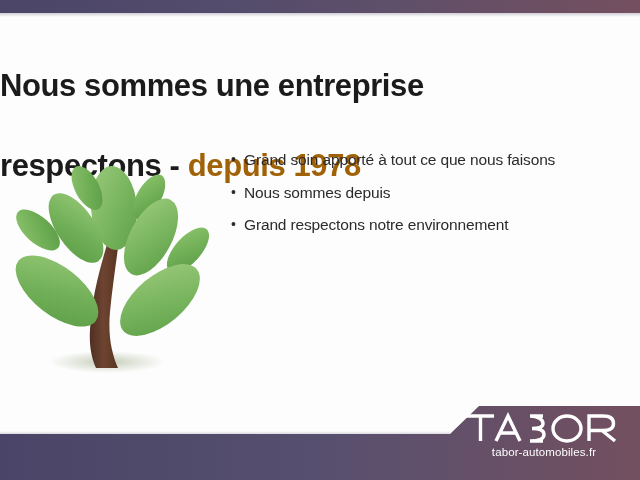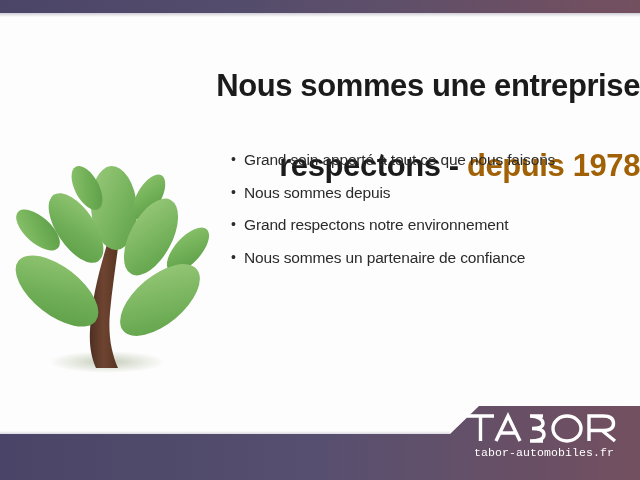--- a/index.html
+++ b/index.html
@@ -30,21 +30,21 @@
     left: 0; top: 13px;
     width: 640px; height: 4px;
     background: linear-gradient(180deg, rgba(90,80,110,0.28) 0%, rgba(255,255,255,0) 100%);
   }
 
   
   #heading {
     position: absolute;
     left: 0; top: 26px;
     width: 640px;
-    text-align: right;
+    text-align: left;
     font-size: 31px;
     font-weight: bold;
     line-height: 40px;
     letter-spacing: -0.4px;
     color: #1b1b1b;
     white-space: pre-line;
   }
   #heading .accent {
     color: #a16207;
   }
@@ -104,21 +104,20 @@
     left: 0; top: 31px;
     width: 450px; height: 3px;
     background: linear-gradient(180deg, rgba(255,255,255,0) 0%, rgba(120,110,140,0.25) 100%);
   }
   #logo-block {
     position: absolute;
     right: 16px;
     top: 12px;
     text-align: center;
     width: 160px;
-    font-family: Liberation Mono, monospace;
   }
   #logo-wordmark {
     display: block;
     height: 32px;
   }
   #logo-domain {
     display: block;
     margin-top: 2px;
     font-size: 11.5px;
     color: #ffffff;
@@ -183,21 +182,20 @@
       <ellipse cx="178" cy="98" rx="13" ry="28" fill="url(#lg1)" transform="rotate(42 178 98)"></ellipse>
       <ellipse cx="47" cy="139" rx="24" ry="49" fill="url(#lg3)" transform="rotate(-52 47 139)"></ellipse>
       <ellipse cx="150" cy="148" rx="24" ry="48" fill="url(#lg2)" transform="rotate(50 150 148)"></ellipse>
     </g>
   </svg>
 
   <ul id="bullets">
     <li>Grand soin apporté à tout ce que nous faisons</li>
     <li>Nous sommes depuis</li>
     <li>Grand respectons notre environnement</li>
-    <li>Nous sommes un partenaire de confiance</li>
   </ul>
 
   <div id="bottom-banner">
     <div id="banner-shape"></div>
     <div id="banner-hairline"></div>
 
     <div id="logo-block">
       <svg id="logo-wordmark" viewBox="0 0 160 32" xmlns="http://www.w3.org/2000/svg">
         <g fill="none" stroke="#ffffff" stroke-width="3.4">
 

